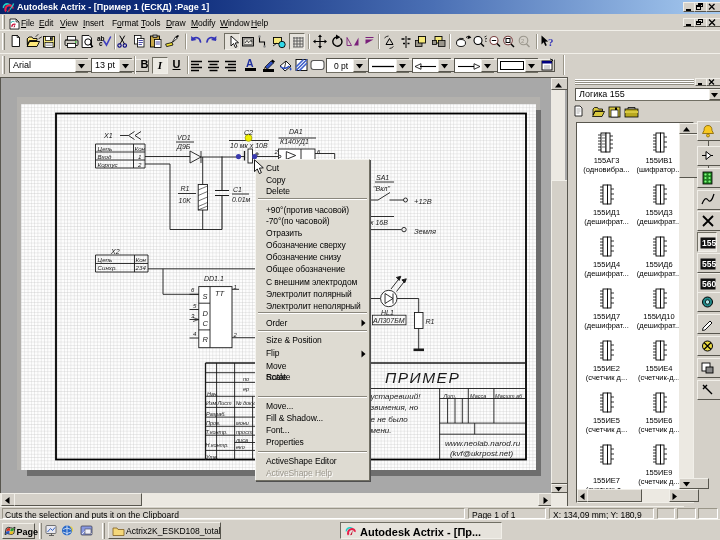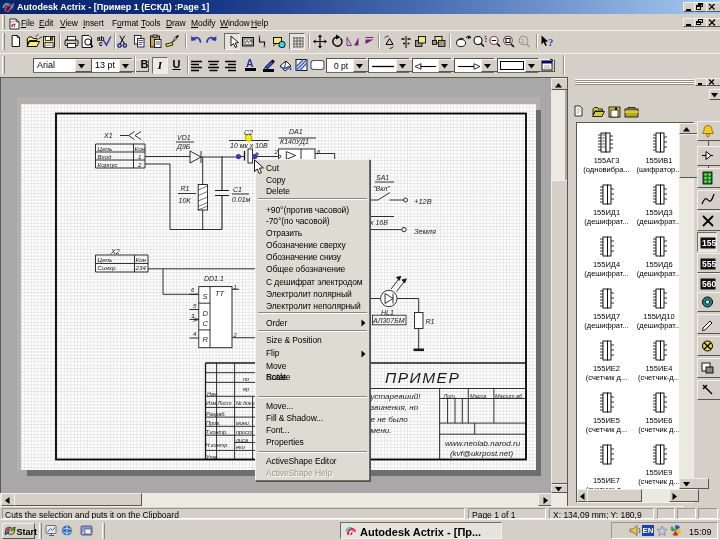--- a/index.html
+++ b/index.html
@@ -232,21 +232,21 @@
 <path d="M235.5 2.5 l0 9 l2.2-2.2 l1.6 3.6 l1.5-0.7 l-1.6-3.4 l3-0.3 z" fill="#000"></path>
         <text x="242" y="12.5" font-size="11" font-weight="bold" fill="#3535b8" font-family="Liberation Serif">?</text>
 </g>
 </svg>
 </div>
 
 <div class="abs" id="toolbar2" style="left:0;top:53px;width:720px;height:24px;background:#d4d0c8;border-top:1px solid #f1efe9;"></div>
 <div class="abs" style="left:2px;top:56px;width:3px;height:18px;border-left:1px solid #fff;border-right:1px solid #8a877d;"></div>
 <div id="tb2items">
 
-<div class="abs fld" style="left:9px;top:58px;width:79px;height:15px;font-size:9px;padding:1px 0 12px 3px;margin-left:24px;">Arial</div>
+<div class="abs fld" style="left:9px;top:58px;width:79px;height:15px;font-size:9px;padding:1px 0 12px 3px;">Arial</div>
 <div class="abs btn3d" style="left:75px;top:59px;width:12px;height:13px;">
       <svg width="8" height="5" style="position:absolute;left:2px;top:4px">
         <path d="M0 0 h7 l-3.5 4.5 z" fill="#000"></path>
       </svg>
     </div>
 
 <div class="abs fld" style="left:91px;top:58px;width:41px;height:15px;font-size:9px;padding:1px 0 0 3px;">13 pt</div>
 <div class="abs btn3d" style="left:119px;top:59px;width:12px;height:13px;">
       <svg width="8" height="5" style="position:absolute;left:2px;top:4px">
         <path d="M0 0 h7 l-3.5 4.5 z" fill="#000"></path>
@@ -582,20 +582,21 @@
 <div class="abs" style="left:7px;top:2px;width:119px;height:6px;background:repeating-linear-gradient(180deg,#fff 0,#fff 1px,#928e82 1px,#928e82 2px);"></div>
 <div class="abs btn3d" style="left:127px;top:1px;width:10px;height:8px;">
       <div class="abs" style="left:2px;top:4px;width:4px;height:1.5px;background:#000;"></div>
     </div>
 <div class="abs btn3d" style="left:138px;top:1px;width:10px;height:8px;">
       <svg width="8" height="6" style="position:absolute;left:1px;top:0px">
         <path d="M1 0.5 L6 5.5 M6 0.5 L1 5.5" stroke="#000" stroke-width="1.2"></path>
       </svg>
     </div>
 
+<div class="abs fld" style="left:7px;top:11px;width:146px;height:13px;font-size:9px;padding:0 0 0 3px;">Логика 155</div>
 <div class="abs btn3d" style="left:141px;top:12px;width:11px;height:11px;">
       <svg width="8" height="5" style="position:absolute;left:1px;top:3px">
         <path d="M0 0 h7 l-3.5 4.5 z" fill="#000"></path>
       </svg>
     </div>
 
 <svg class="abs" style="left:5px;top:27px" width="68" height="16" viewBox="0 0 68 16">
 <path d="M2 2 h5 l2 2 v8 h-7 z" fill="#fff" stroke="#000" stroke-width="0.8"></path>
       <path d="M3.5 5 h4 M3.5 7 h4 M3.5 9 h3" stroke="#777" stroke-width="0.6"></path>
 <path d="M20 5 l1.5-1.5 h3 l1 1.5 h4 v2 h-7.5 l-2 4z M22 7.5 h9.5 l-2.5 5 h-9.5 z" fill="#d8c840" stroke="#000" stroke-width="0.8"></path>
@@ -784,21 +785,21 @@
 <div class="abs" style="left:10px;top:3px;">Cut</div>
 <div class="abs" style="left:10px;top:14.5px;">Copy</div>
 <div class="abs" style="left:10px;top:25.5px;">Delete</div>
 <div class="abs" style="left:2px;top:38px;width:109px;border-top:1px solid #8a877d;border-bottom:1px solid #fff;"></div>
 <div class="abs" style="left:10px;top:44.5px;text-align:center;">+90°(против часовой)</div>
 <div class="abs" style="left:10px;top:56px;">-70°(по часовой)</div>
 <div class="abs" style="left:10px;top:68px;">Отразить</div>
 <div class="abs" style="left:10px;top:79.5px;">Обозначение сверху</div>
 <div class="abs" style="left:10px;top:92px;">Обозначение снизу</div>
 <div class="abs" style="left:10px;top:104px;">Общее обозначение</div>
-<div class="abs" style="left:10px;top:117px;">С дешифрат электродом</div>
+<div class="abs" style="left:10px;top:117px;">С внешним электродом</div>
 <div class="abs" style="left:10px;top:129px;">Электролит полярный</div>
 <div class="abs" style="left:10px;top:141px;">Электролит неполярный</div>
 <div class="abs" style="left:2px;top:152px;width:109px;border-top:1px solid #8a877d;border-bottom:1px solid #fff;"></div>
 <div class="abs" style="left:10px;top:157.5px;">Order</div>
 <svg class="abs" style="left:105px;top:159px" width="5" height="8">
       <path d="M0.5 0.5 v7 l4-3.5 z" fill="#000"></path>
     </svg>
 <div class="abs" style="left:2px;top:169.5px;width:109px;border-top:1px solid #8a877d;border-bottom:1px solid #fff;"></div>
 <div class="abs" style="left:10px;top:175px;">Size &amp; Position</div>
 <div class="abs" style="left:10px;top:187.5px;">Flip</div>
@@ -834,56 +835,45 @@
 <div class="abs" id="taskbar" style="left:0;top:519px;width:720px;height:21px;background:#d4d0c8;border-top:1px solid #f1efe9;">
 
 <div class="abs btn3d" style="left:2px;top:3px;width:33px;height:16px;">
 <svg width="13" height="12" style="position:absolute;left:1px;top:1px" viewBox="0 0 13 12">
         <path d="M2.2 3.4 q2.2-1.8 4.4-0.6 q2.2 1.2 4.4-0.6 l-1.2 6.2 q-2.2 1.8-4.4 0.6 q-2.2-1.2-4.4 0.6 z" fill="none" stroke="#000" stroke-width="0.8"></path>
         <path d="M2.8 3.9 q1.8-1.3 3.4-0.5 l-0.5 2.6 q-1.7-0.8-3.4 0.5 z" fill="#d83020"></path>
         <path d="M6.8 3.5 q1.7 0.8 3.4-0.5 l-0.5 2.6 q-1.7 1.3-3.4 0.5 z" fill="#30a030"></path>
         <path d="M2.2 6.7 q1.8-1.3 3.4-0.5 l-0.5 2.6 q-1.7-0.8-3.4 0.5 z" fill="#2858c8"></path>
         <path d="M6.2 6.3 q1.7 0.8 3.4-0.5 l-0.5 2.6 q-1.7 1.3-3.4 0.5 z" fill="#e8c020"></path>
       </svg>
-<span style="position:absolute;left:13.5px;top:3px;font-size:9px;font-weight:bold;">Start</span>
+<span style="position:absolute;left:13.5px;top:3px;font-size:9px;font-weight:bold;">Page</span>
     </div>
 <div class="abs" style="left:39px;top:3px;width:3px;height:16px;border-left:1px solid #fff;border-right:1px solid #8a877d;"></div>
 
 <svg class="abs" style="left:45px;top:4px" width="55" height="14" viewBox="0 0 55 14">
 <rect x="1" y="1.5" width="10" height="8" rx="1" fill="#e8e8f0" stroke="#555" stroke-width="0.8"></rect>
       <path d="M2.5 8 l3-3.5 2 2 2.5-3" stroke="#3060c0" stroke-width="1" fill="none"></path>
       <path d="M4 11.5 h5 M6.5 9.5 v2" stroke="#555" stroke-width="0.9"></path>
 <circle cx="22" cy="6.5" r="5" fill="#2868c8"></circle>
       <path d="M18 5.5 q4-3 8 0 M18 8 q4 3 8 0 M22 1.5 v10" stroke="#fff" stroke-width="0.7" fill="none"></path>
       <path d="M25.5 2.5 q3 2 1.5 5" stroke="#e8d040" stroke-width="1.2" fill="none"></path>
 <rect x="36" y="2" width="11" height="9" rx="1" fill="#8898e0" stroke="#445" stroke-width="0.8"></rect>
       <path d="M37 10 l4-4 m2 0 l4 4" stroke="#fff" stroke-width="0.8"></path>
       <rect x="40" y="5" width="6" height="5" fill="#f0f0f8" stroke="#445" stroke-width="0.6"></rect>
 </svg>
 <div class="abs" style="left:102px;top:3px;width:3px;height:16px;border-left:1px solid #fff;border-right:1px solid #8a877d;"></div>
 
+<div class="abs btn3d" style="left:108px;top:2px;width:113px;height:17px;font-size:8.5px;">
+<svg width="13" height="10" style="position:absolute;left:3px;top:3px">
+        <path d="M1 2 h4 l1 1.5 h6 v6 h-11 z" fill="#f5d87a" stroke="#806020" stroke-width="0.8"></path>
+      </svg>
+<span style="position:absolute;left:17px;top:3px;white-space:nowrap;">Actrix2K_ESKD108_total</span>
+    </div>
 <div class="abs sunken" style="left:340px;top:2px;width:162px;height:17px;background:#e6e3dc;font-size:11px;font-weight:bold;">
 <svg width="12" height="12" style="position:absolute;left:4px;top:2px" viewBox="0 0 13 13">
         <path d="M1.5 7 C1 4.5 3.5 2.5 6 3 L8.5 4" stroke="#1fd0c8" stroke-width="1.6" fill="none"></path>
         <path d="M4 10.5 C2.5 9 3.5 5 6.5 4.5 C9.5 4 11 6 10.5 7.5" stroke="#e8204a" stroke-width="2.2" fill="none"></path>
         <path d="M8.5 5.5 L5.5 11 L7.5 10.5 Z" fill="#c01030"></path>
       </svg>
 <span style="position:absolute;left:19px;top:3px;">Autodesk Actrix - [Пр...</span>
     </div>
 
-<div class="abs" style="left:611px;top:2px;width:107px;height:17px;border:1px solid;border-color:#9a9689 #fff #fff #9a9689;">
-<svg width="13" height="13" style="position:absolute;left:17px;top:1px">
-        <path d="M1 5 h3 l4-3.5 v10 l-4-3.5 h-3 z" fill="#f0c830" stroke="#555" stroke-width="0.7"></path>
-        <path d="M10 4 q2 2.5 0 5" stroke="#555" stroke-width="0.9" fill="none"></path>
-      </svg>
-<div class="abs" style="left:30px;top:2px;width:12px;height:11px;background:#2040b0;color:#fff;font-size:8px;font-weight:bold;text-align:center;padding-top:1px;">EN</div>
-<svg width="12" height="12" style="position:absolute;left:44px;top:2px">
-        <path d="M6 1 l1.5 3 l3.5 0.5 l-2.5 2.5 l0.5 3.5 l-3-1.8 l-3 1.8 l0.5-3.5 l-2.5-2.5 l3.5-0.5 z" fill="#c8c8d8" stroke="#778" stroke-width="0.7"></path>
-      </svg>
-<svg width="13" height="13" style="position:absolute;left:57px;top:1px" viewBox="0 0 13 13">
-        <path d="M6.5 6.5 L3 2 q-2.5 2 0 5.5z" fill="#30a040"></path>
-        <path d="M6.5 6.5 L11 3.5 q-1-3-5-2z" fill="#3050c0"></path>
-        <path d="M6.5 6.5 L10.5 10.5 q2.5-3 0.5-6z" fill="#e8c020"></path>
-        <path d="M6.5 6.5 L3.5 11 q3 1.5 6 0z" fill="#c03030"></path>
-      </svg>
-<span style="position:absolute;left:77px;top:4px;font-size:9px;">15:09</span>
-</div>
 </div>
 
 </body></html>

